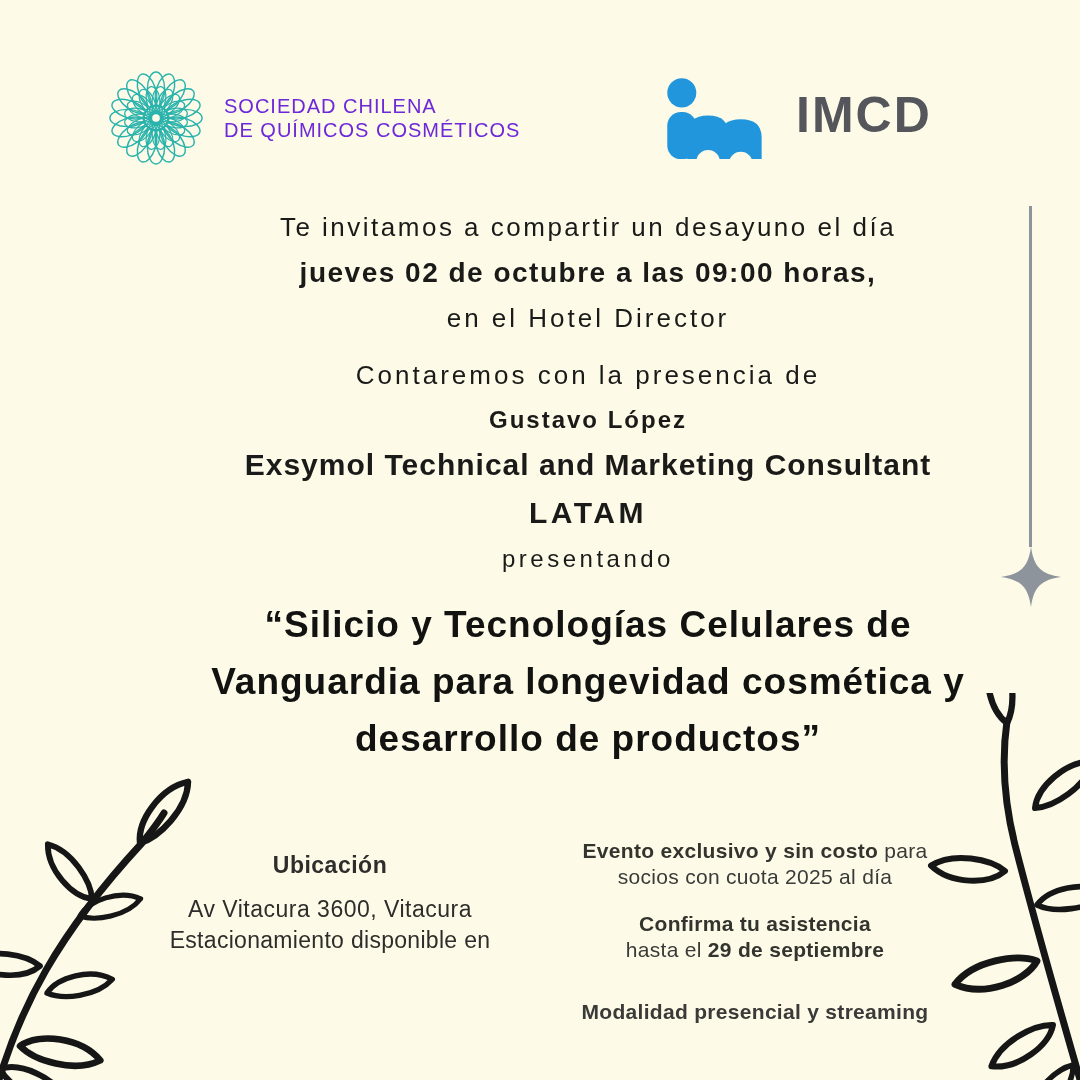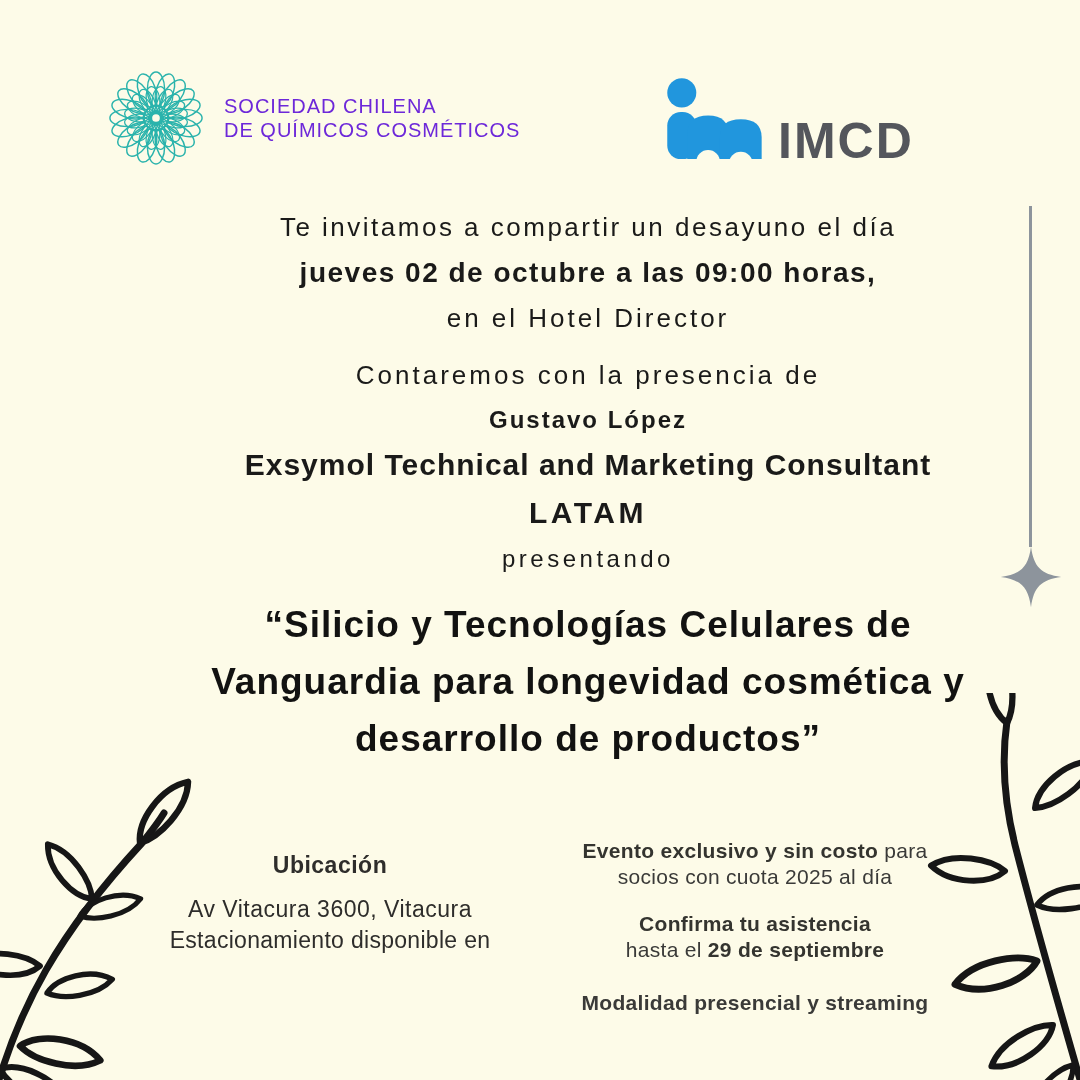--- a/index.html
+++ b/index.html
@@ -8,21 +8,21 @@
     font-family:"Liberation Sans", sans-serif;
     background:#fdfbe8;
     overflow:hidden;
   }
   .canvas{
     position:relative;width:1080px;height:1080px;background:#fdfbe8;overflow:hidden;
   }
   
   .scqc{position:absolute;left:108px;top:70px;display:flex;align-items:center;gap:20px;}
   .scqc-text{color:#6d28d9;font-size:20px;line-height:24px;letter-spacing:1px;white-space:nowrap;}
-  .imcd{position:absolute;left:660px;top:76px;display:flex;align-items:flex-end;}
+  .imcd{position:absolute;left:660px;top:76px;display:flex;align-items:flex-start;gap:18px;}
   .imcd-wordmark{color:#54565c;font-size:50px;font-weight:700;letter-spacing:2px;line-height:1;padding-top:14px;}
   
   .center-block{position:absolute;left:0;width:1080px;text-align:center;color:#1a1a19;padding-left:48px;}
   .invitation{top:212px;}
   .inv-line1{font-size:26px;letter-spacing:2.5px;}
   .inv-line2{font-size:28px;font-weight:700;letter-spacing:1.5px;margin-top:14px;}
   .inv-line3{font-size:26px;letter-spacing:3px;margin-top:14px;}
   .speaker{top:360px;}
   .sp-intro{font-size:26px;letter-spacing:3px;}
   .sp-name{font-size:24px;font-weight:700;letter-spacing:2px;margin-top:15px;}
@@ -31,21 +31,21 @@
   .sp-leadin{font-size:24px;letter-spacing:3.5px;margin-top:15px;}
   .talk-title{top:596px;font-size:37px;font-weight:700;letter-spacing:1px;line-height:57px;color:#121211;text-align:center;}
   
   .location{position:absolute;left:120px;top:852px;width:420px;text-align:center;color:#2e2d2b;}
   .loc-heading{font-size:23px;font-weight:700;letter-spacing:0.5px;}
   .loc-address{font-size:23px;margin-top:17px;letter-spacing:0.5px;}
   .loc-parking{font-size:23px;margin-top:3px;line-height:28px;letter-spacing:0.3px;}
   .details{position:absolute;left:540px;top:838px;width:430px;text-align:center;color:#3a3a38;font-size:21px;line-height:26px;letter-spacing:0.3px;}
   .details b{font-weight:700;color:#34342f;}
   .det-p2{margin-top:21px;text-align:center;}
-  .det-p3{margin-top:27px;font-weight:700;}
+  .det-p3{margin-top:36px;font-weight:700;}
   
   .v-line{position:absolute;left:1029px;top:206px;width:3px;height:341px;background:#8d949c;}
   .star{position:absolute;left:999px;top:545px;}
   .branch{position:absolute;}
   .branch-left{left:-8px;bottom:-6px;}
   .branch-right{right:-10px;bottom:-8px;}
 </style>
 </head>
 <body>
 

